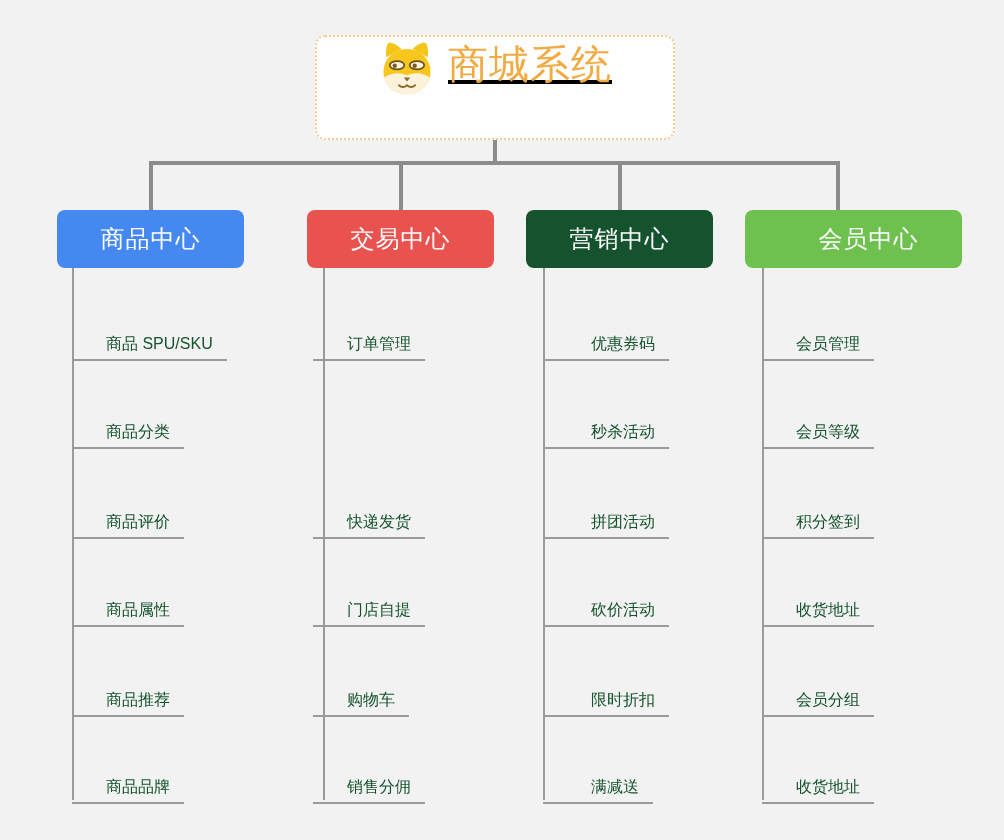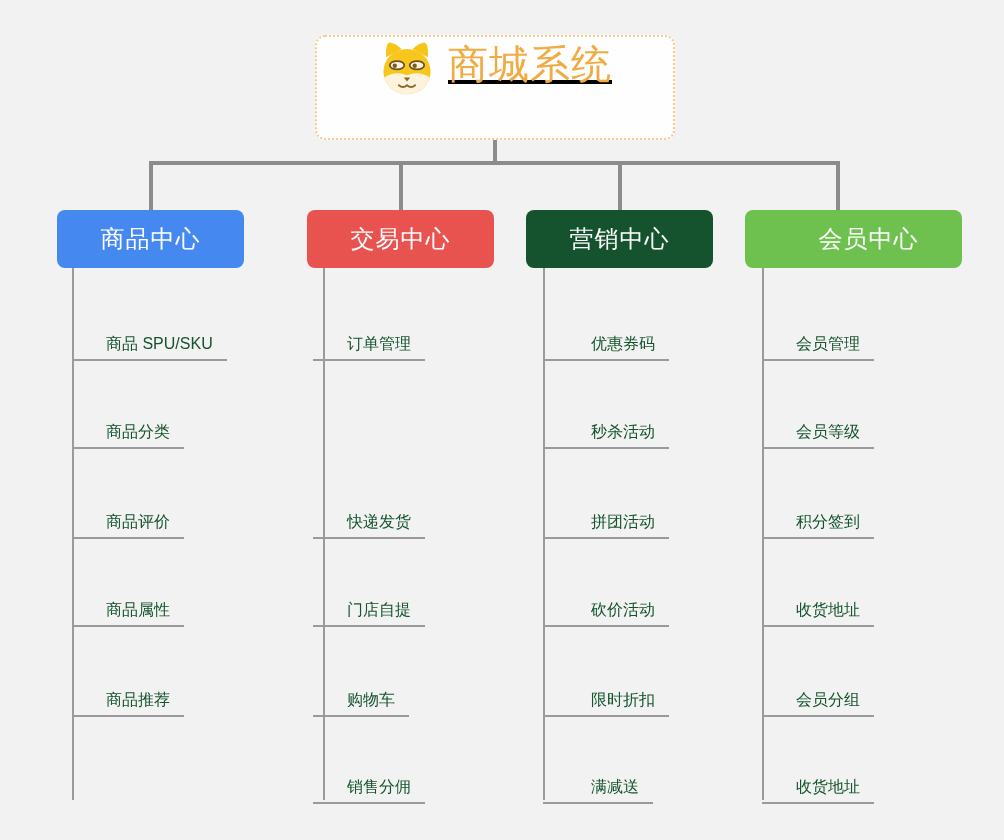--- a/index.html
+++ b/index.html
@@ -171,20 +171,21 @@
   <div class="tree-line tree-line-0"></div>
   <div class="tree-line tree-line-1"></div>
   <div class="tree-line tree-line-2"></div>
   <div class="tree-line tree-line-3"></div>
 
   <div class="sub-item col-0 row-0">商品 SPU/SKU</div>
   <div class="sub-item col-0 row-1">商品分类</div>
   <div class="sub-item col-0 row-2">商品评价</div>
   <div class="sub-item col-0 row-3">商品属性</div>
   <div class="sub-item col-0 row-4">商品推荐</div>
+  <div class="sub-item col-0 row-5">商品品牌</div>
 
   <div class="sub-item col-1 row-0">订单管理</div>
   <div class="sub-item col-1 row-2">快递发货</div>
   <div class="sub-item col-1 row-3">门店自提</div>
   <div class="sub-item col-1 row-4">购物车</div>
   <div class="sub-item col-1 row-5">销售分佣</div>
 
   <div class="sub-item col-2 row-0">优惠券码</div>
   <div class="sub-item col-2 row-1">秒杀活动</div>
   <div class="sub-item col-2 row-2">拼团活动</div>

